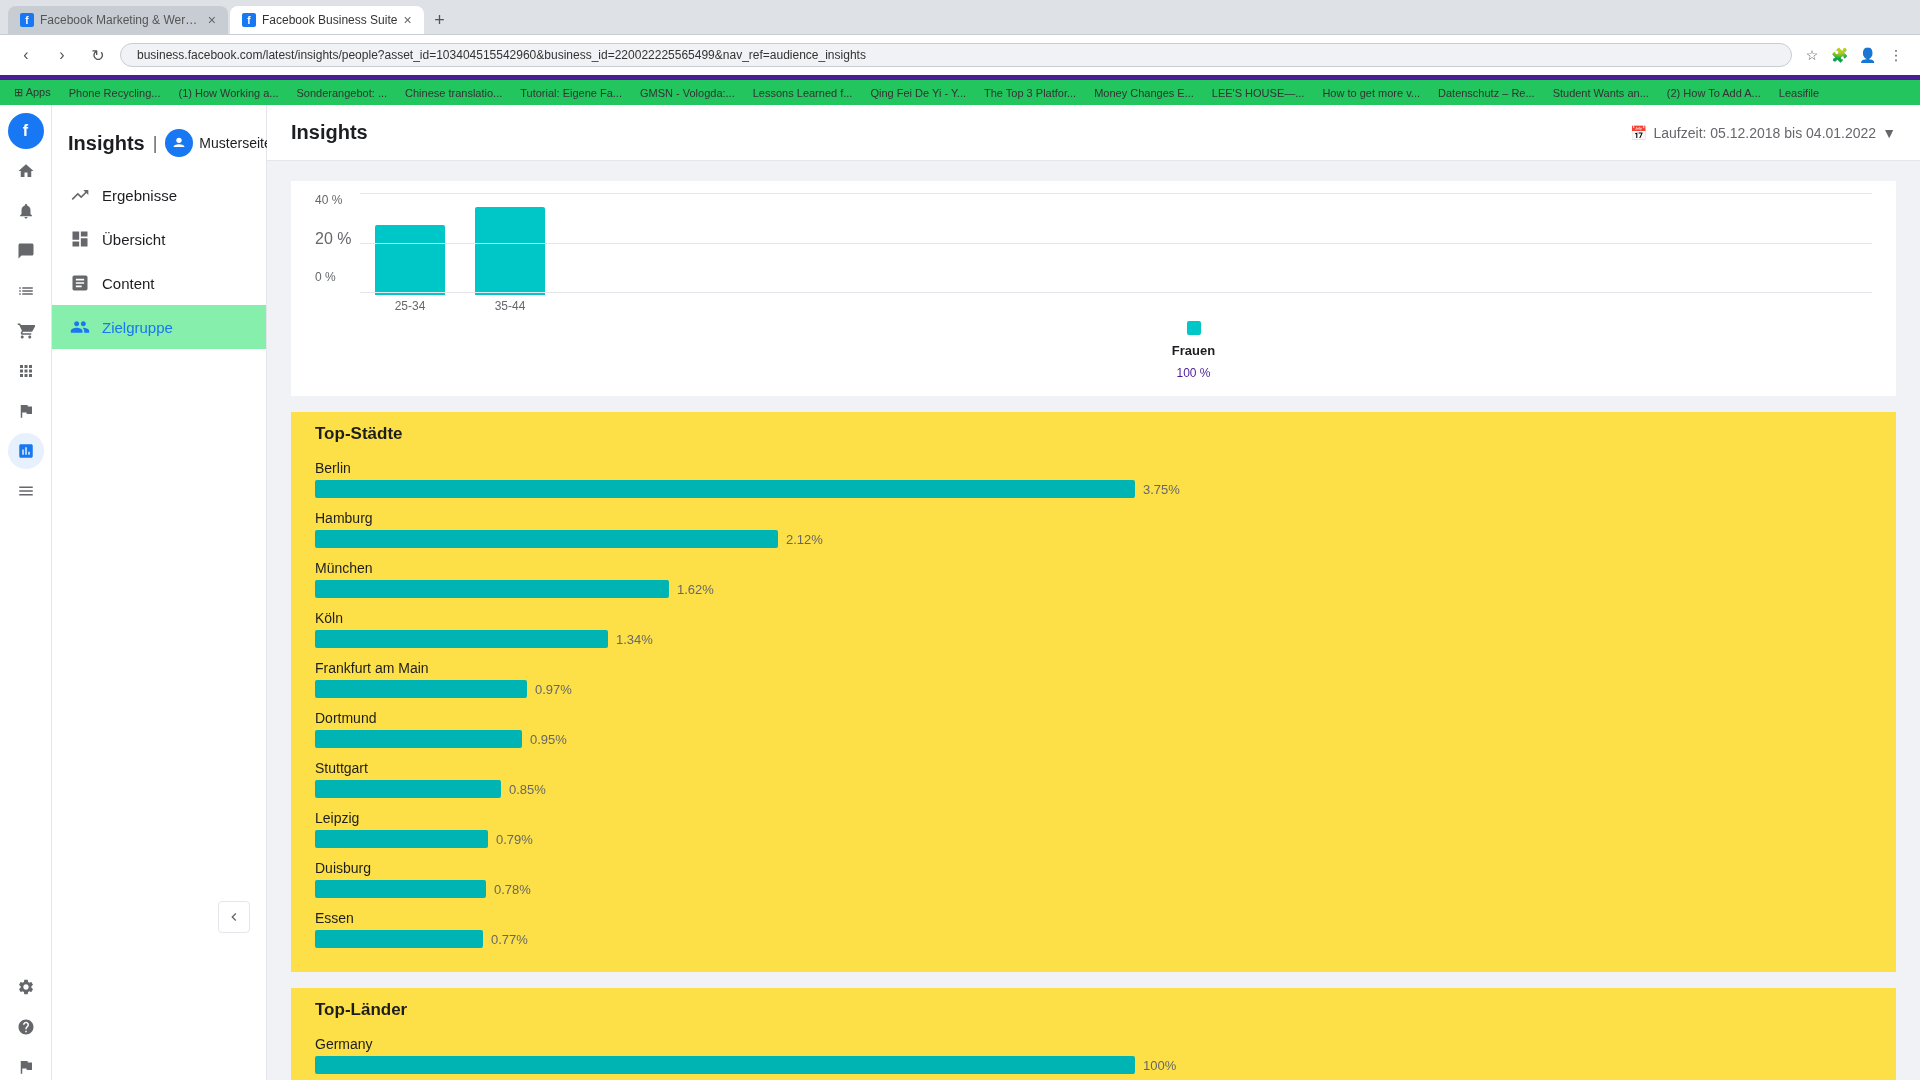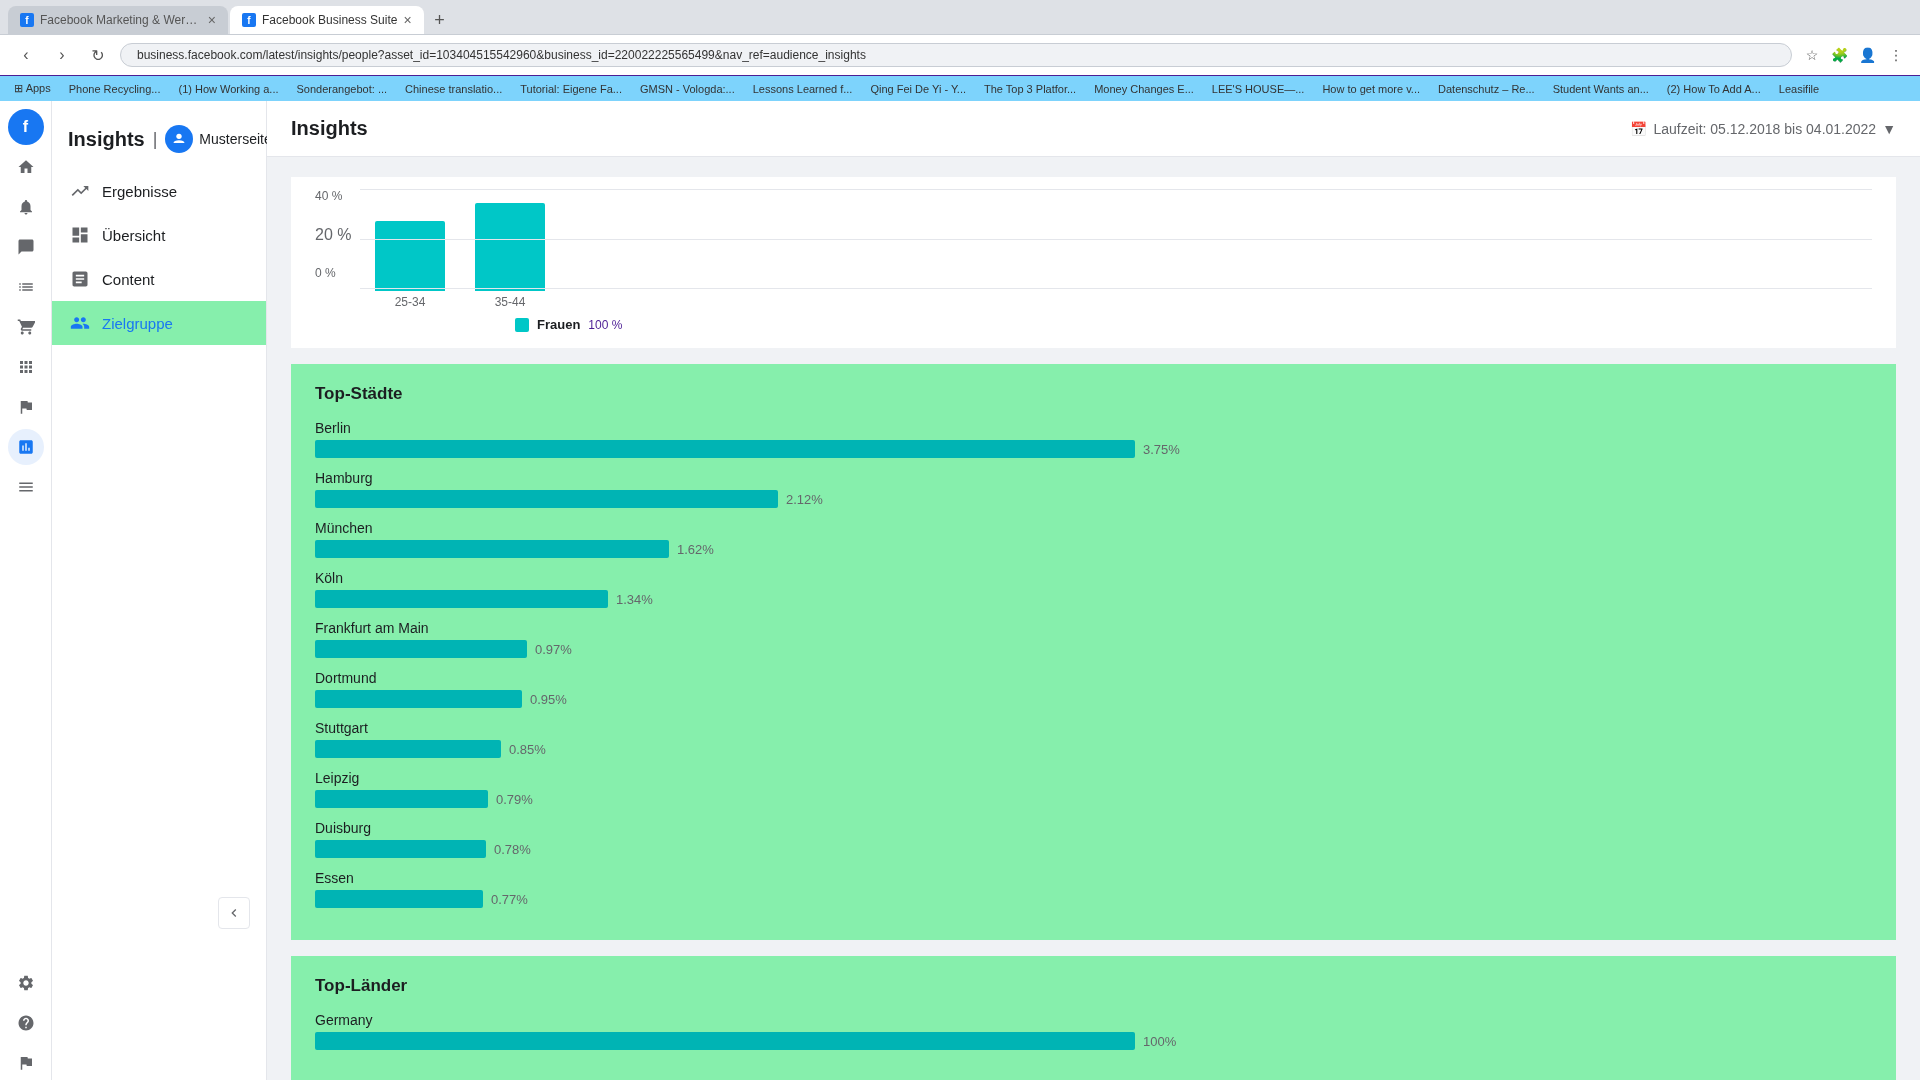--- a/index.html
+++ b/index.html
@@ -14,21 +14,21 @@
     .tab-title { overflow: hidden; text-overflow: ellipsis; white-space: nowrap; font-size: 12px; flex: 1; }
     .tab-close { font-size: 14px; color: #666; cursor: pointer; flex-shrink: 0; }
     .tab-new { width: 28px; height: 28px; display: flex; align-items: center; justify-content: center; color: #555; font-size: 18px; cursor: pointer; }
 
     .address-bar { background: #fff; display: flex; align-items: center; padding: 6px 12px; gap: 8px; border-top: 1px solid #c8cdd4; }
     .nav-btn { width: 28px; height: 28px; display: flex; align-items: center; justify-content: center; color: #555; font-size: 16px; cursor: pointer; border-radius: 50%; }
     .url-bar { flex: 1; background: #f0f2f5; border: 1px solid #c8cdd4; border-radius: 20px; padding: 4px 16px; font-size: 12px; color: #333; }
     .browser-actions { display: flex; gap: 4px; align-items: center; }
     .browser-action-btn { width: 24px; height: 24px; display: flex; align-items: center; justify-content: center; font-size: 14px; color: #555; }
 
-    .bookmarks-bar { background: #7dd3fc; padding: 4px 8px; display: flex; gap: 6px; align-items: center; font-size: 11px; border-top: 1px solid #4c1d95; overflow: hidden; }
+    .bookmarks-bar { background: #22c55e; padding: 4px 8px; display: flex; gap: 6px; align-items: center; font-size: 11px; border-top: 5px solid #4c1d95; overflow: hidden; }
     .bookmark { padding: 2px 6px; border-radius: 3px; cursor: pointer; color: #333; white-space: nowrap; font-size: 11px; }
 
     
     .app { display: flex; height: calc(1080px - 84px); }
 
     
     .icon-sidebar { width: 52px; background: #fff; border-right: 1px solid #e4e6eb; display: flex; flex-direction: column; align-items: center; padding: 8px 0; gap: 4px; flex-shrink: 0; }
     .icon-sidebar-top { display: flex; flex-direction: column; align-items: center; gap: 4px; }
     .icon-sidebar-bottom { margin-top: auto; display: flex; flex-direction: column; align-items: center; gap: 4px; padding-bottom: 8px; }
     .sidebar-icon { width: 36px; height: 36px; border-radius: 50%; display: flex; align-items: center; justify-content: center; cursor: pointer; color: #65676b; font-size: 16px; }
@@ -55,21 +55,21 @@
 
     
     .content-header { background: #fff; padding: 16px 24px; display: flex; align-items: center; justify-content: space-between; border-bottom: 1px solid #e4e6eb; }
     .header-right { display: flex; align-items: center; gap: 8px; }
     .date-range { display: flex; align-items: center; gap: 6px; font-size: 14px; color: #65676b; cursor: pointer; }
 
     
     .content-body { padding: 20px 24px; }
 
     
-    .section { background: #86efac; padding: 20px 24px; margin-bottom: 16px; margin-top: 7px; }
+    .section { background: #fde047; padding: 12px 24px; margin-bottom: 16px; margin-top: 7px; }
     .section-title { font-size: 17px; font-weight: 600; margin-bottom: 16px; color: #1c1e21; }
 
     
     .city-row { margin-bottom: 12px; }
     .city-name { font-size: 14px; color: #1c1e21; margin-bottom: 4px; }
     .city-bar-container { display: flex; align-items: center; gap: 8px; }
     .city-bar { height: 18px; background: #00b4b4; border-radius: 2px; min-width: 2px; }
     .city-percent { font-size: 13px; color: #65676b; white-space: nowrap; }
 
     
@@ -292,21 +292,21 @@
               <div style="width:70px; height:70px; background:#00c7c7; border-radius:2px 2px 0 0;"></div>
               <span style="font-size:12px; color:#65676b; margin-top:4px;">25-34</span>
             </div>
             <div style="display:flex; flex-direction:column; align-items:center;">
               <div style="width:70px; height:88px; background:#00c7c7; border-radius:2px 2px 0 0;"></div>
               <span style="font-size:12px; color:#65676b; margin-top:4px;">35-44</span>
             </div>
           </div>
         </div>
 
-        <div style="display:flex; align-items:center; gap:8px; margin-top:8px; margin-left:200px;">
+        <div style="display:flex; align-items:center; gap:8px; margin-top:8px; margin-left:200px;flex-direction:column;">
           <div style="width:14px; height:14px; background:#00c7c7; border-radius:2px;"></div>
           <span style="font-size:13px; font-weight:600;">Frauen</span>
           <span style="font-size:12px; color:#4c1d95;">100 %</span>
         </div>
       </div>
 
       <div class="section">
         <div class="section-title">Top-Städte</div>
         <div id="cities-list">
 

